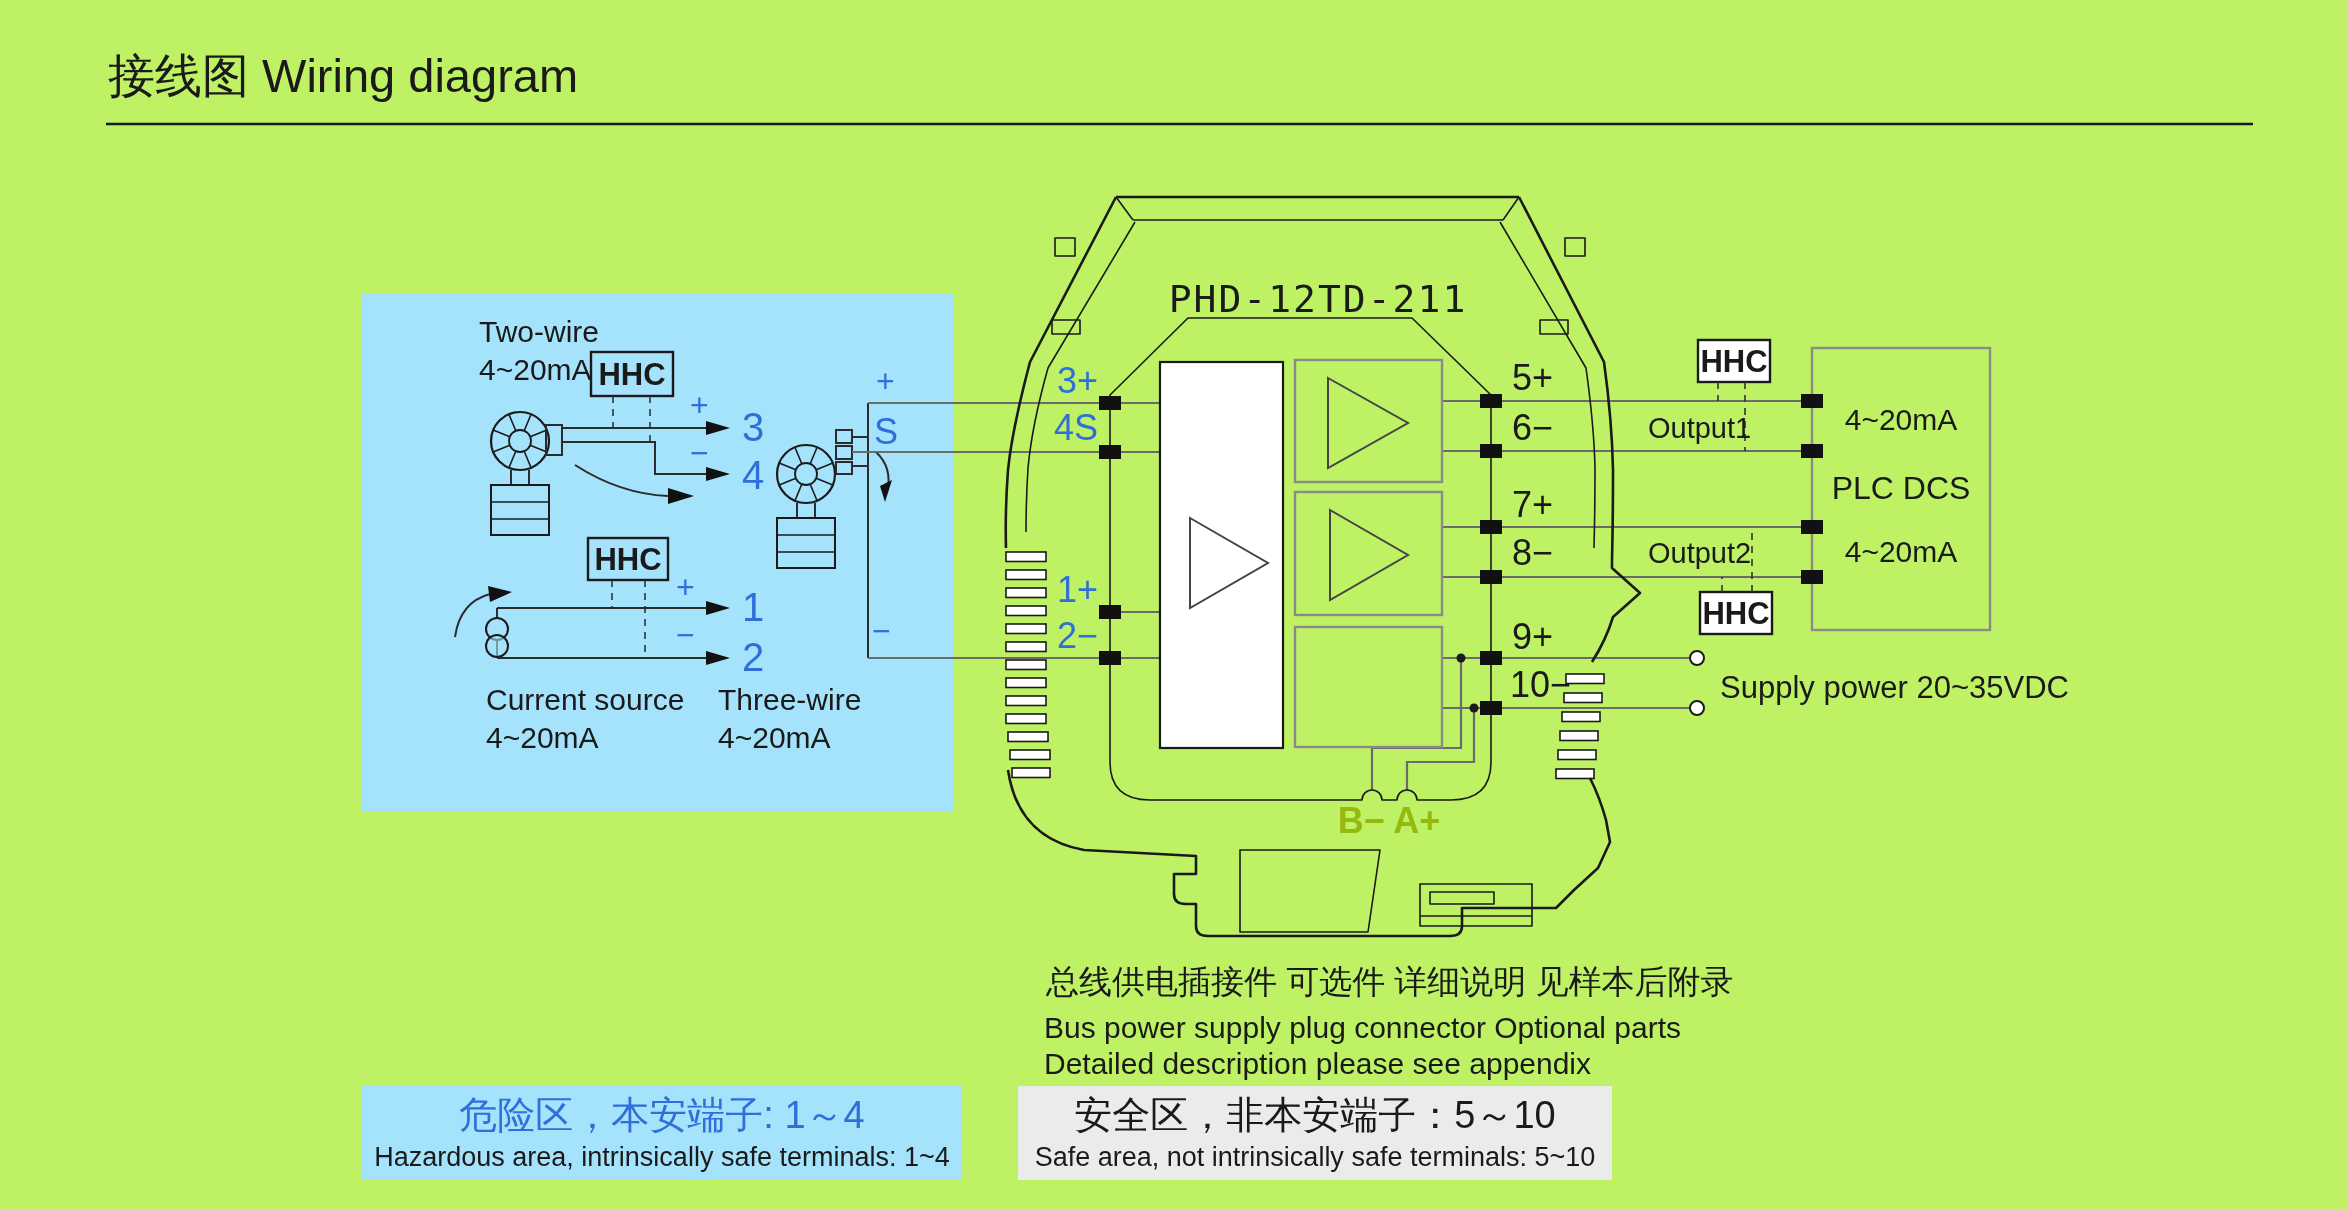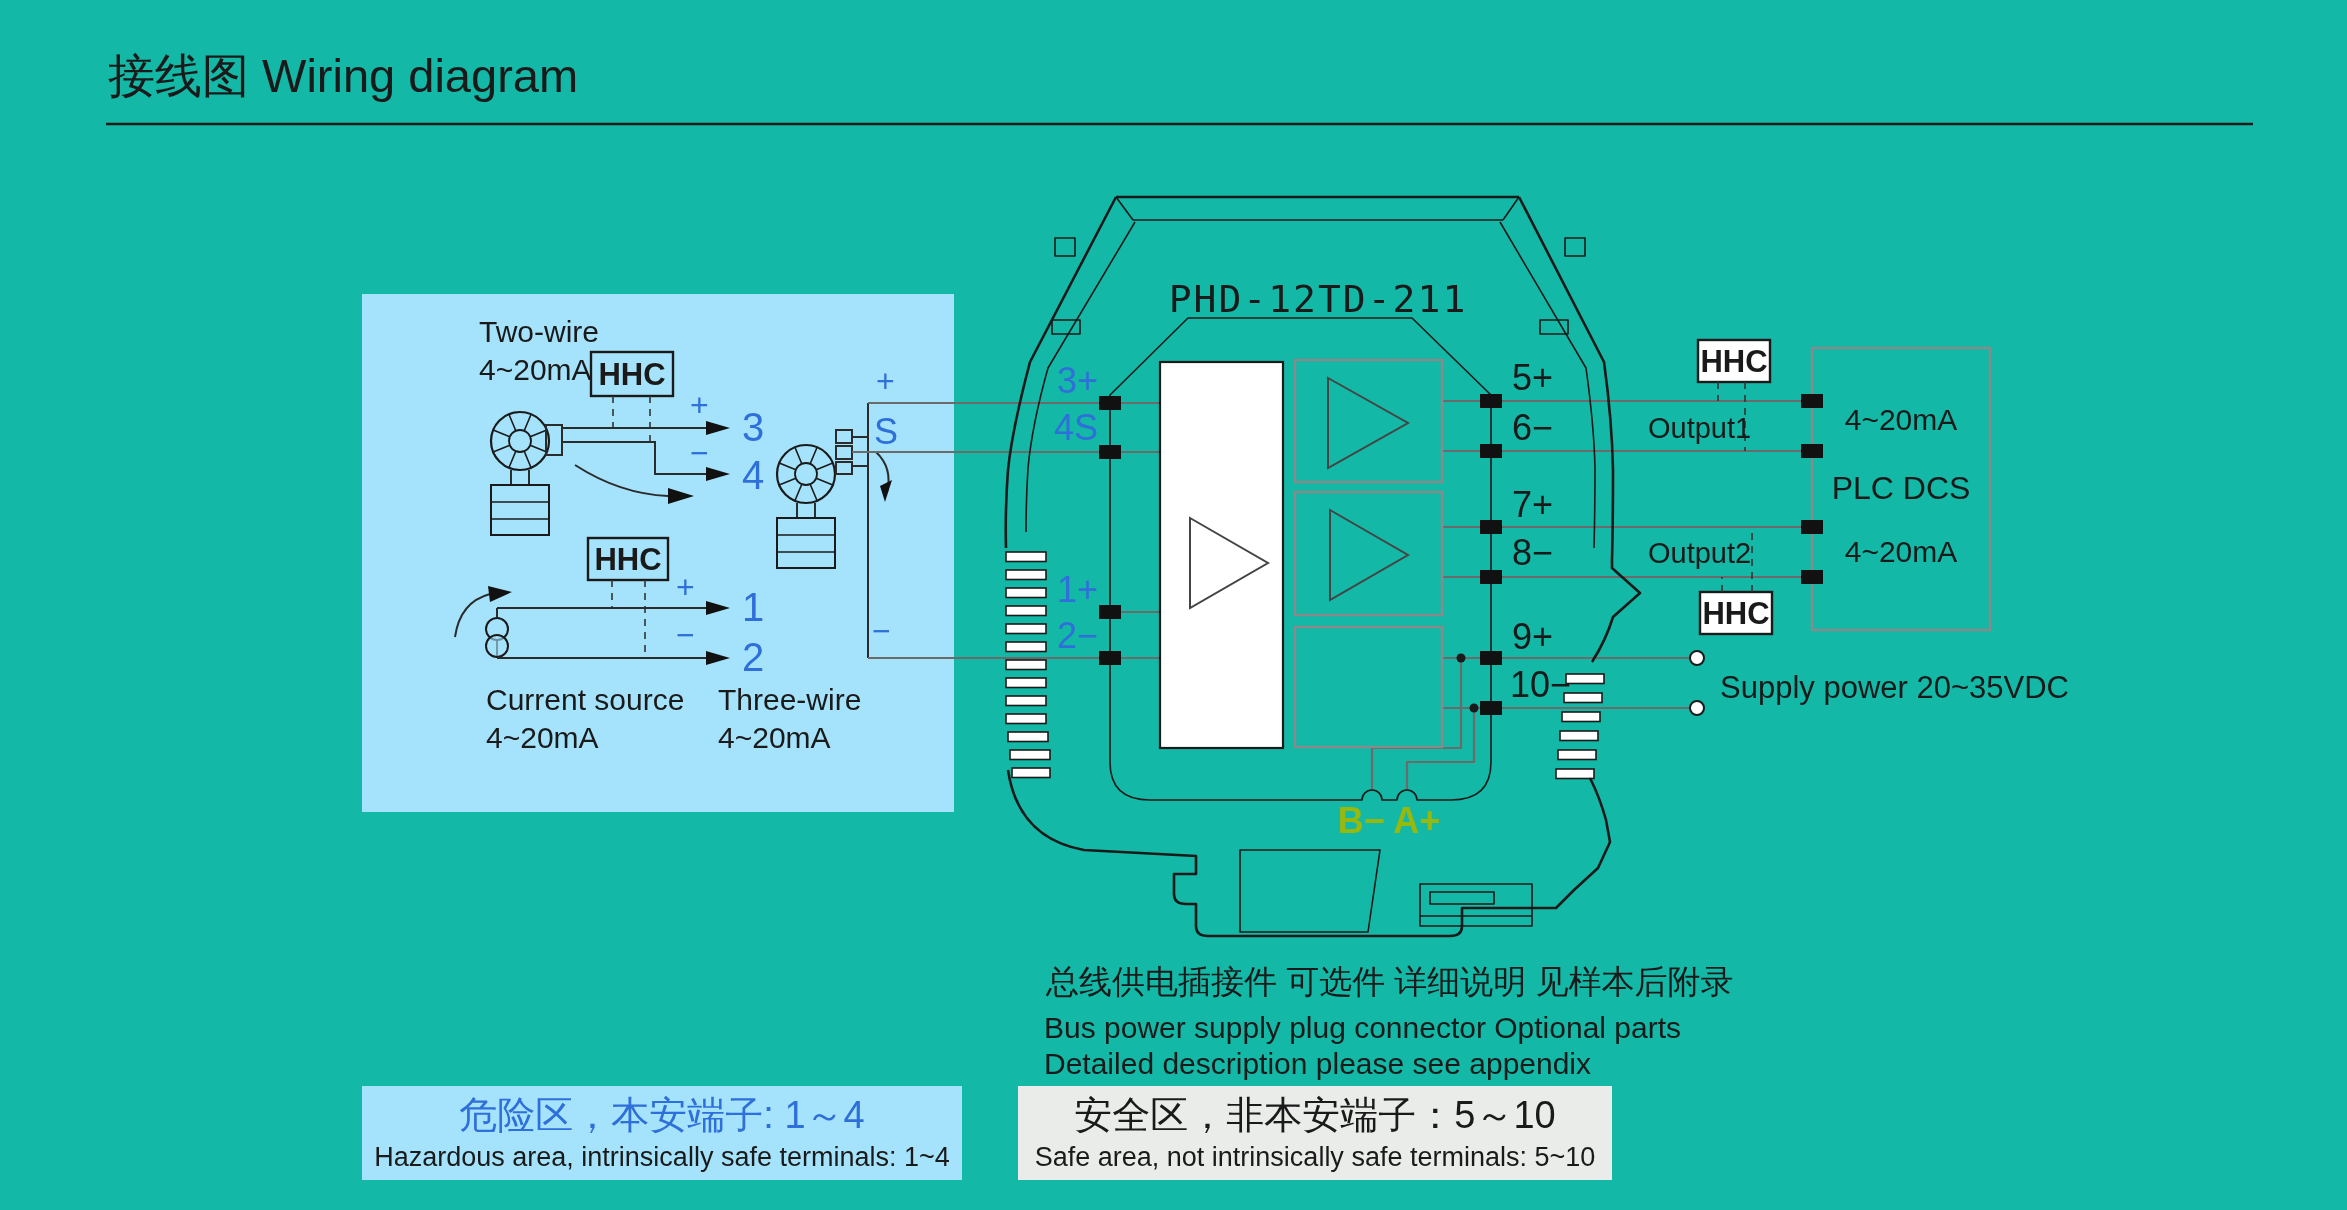--- a/index.html
+++ b/index.html
@@ -1,16 +1,16 @@
 <!DOCTYPE html>
 <html><head>
 <meta charset="utf-8">
 <style>
   html,body{margin:0;padding:0;background:#ffffff;}
-  .stage{position:relative;width:2347px;height:1210px;background:#14b8a6;overflow:hidden;
+  .stage{position:relative;width:2347px;height:1210px;background:#bef264;overflow:hidden;
          font-family:"Liberation Sans", sans-serif;}
   svg{position:absolute;left:0;top:0;}
   text{font-family:"Liberation Sans", sans-serif;fill:#1a1a1a;}
   .cjk{font-family:"Liberation Sans", sans-serif;}
   .mono{font-family:"DejaVu Sans Mono", monospace;}
   .blue{fill:#2f6fd9;}
   .green{fill:#97b80d;}
   .wire{stroke:#6b6b6b;stroke-width:2.2;fill:none;}
   .cwire{stroke:#2b2b2b;stroke-width:2;fill:none;}
   .outline{stroke:#1a1a1a;stroke-width:2.6;fill:none;stroke-linejoin:round;}

